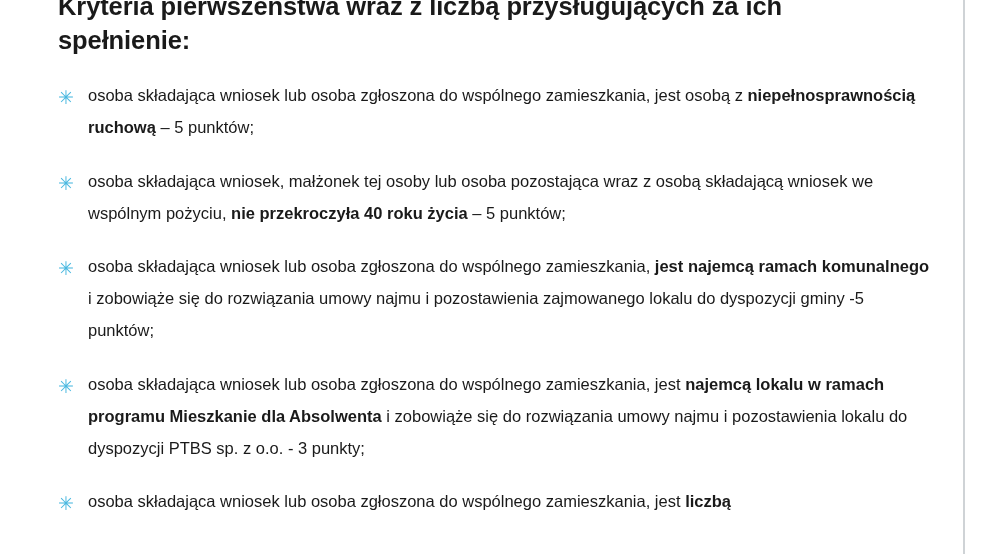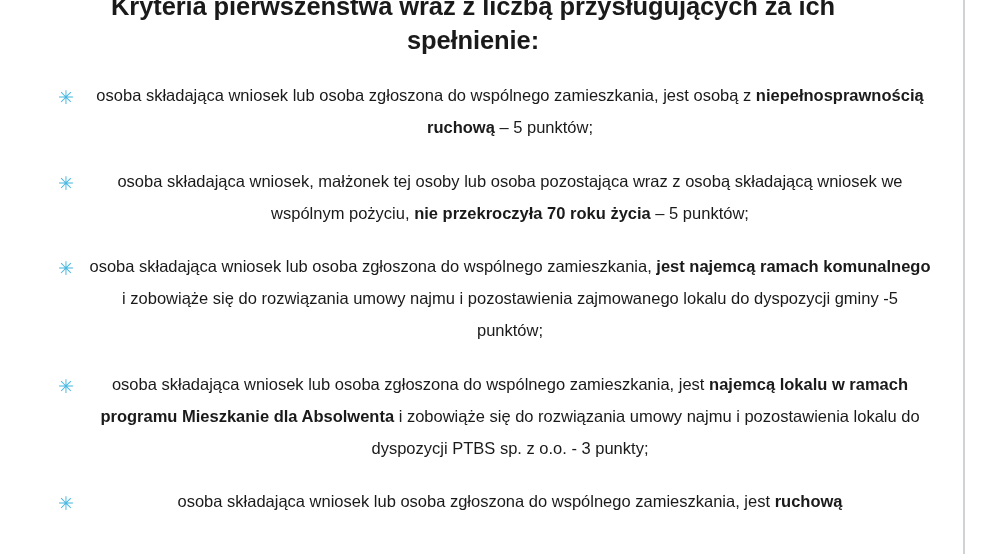--- a/index.html
+++ b/index.html
@@ -35,21 +35,20 @@
     box-sizing: border-box;
     pointer-events: none;
   }
 
   .content {
     position: absolute;
     left: 52px;
     top: 0;
     width: 880px;
     box-sizing: border-box;
-    text-align: center;
   }
 
   .title {
     font-size: 25.5px;
     font-weight: bold;
     color: #1a1a1a;
     line-height: 1.32;
     letter-spacing: -0.1px;
     margin: 0;
     padding: 0 0 0 6px;
@@ -108,31 +107,31 @@
 
     <h1 class="title">Kryteria pierwszeństwa wraz z liczbą przysługujących za ich spełnienie:</h1>
 
     <ul class="bullets">
         <li class="bullet-item">
           <span class="bullet-mark" style="color: rgb(73, 184, 224);">✳</span>
           <span class="bullet-text"><span>osoba składająca wniosek lub osoba zgłoszona do wspólnego zamieszkania, jest osobą z </span><b>niepełnosprawnością ruchową</b><span> – 5 punktów;</span></span>
         </li>
         <li class="bullet-item">
           <span class="bullet-mark" style="color: rgb(73, 184, 224);">✳</span>
-          <span class="bullet-text"><span>osoba składająca wniosek, małżonek tej osoby lub osoba pozostająca wraz z osobą składającą wniosek we wspólnym pożyciu, </span><b>nie przekroczyła 70 roku życia</b><span> – 5 punktów;</span></span>
+          <span class="bullet-text"><span>osoba składająca wniosek, małżonek tej osoby lub osoba pozostająca wraz z osobą składającą wniosek we wspólnym pożyciu, </span><b>nie przekroczyła 40 roku życia</b><span> – 5 punktów;</span></span>
         </li>
         <li class="bullet-item">
           <span class="bullet-mark" style="color: rgb(73, 184, 224);">✳</span>
           <span class="bullet-text"><span>osoba składająca wniosek lub osoba zgłoszona do wspólnego zamieszkania, </span><b>jest najemcą ramach komunalnego</b><span> i zobowiąże się do rozwiązania umowy najmu i pozostawienia zajmowanego lokalu do dyspozycji gminy -5 punktów;</span></span>
         </li>
         <li class="bullet-item">
           <span class="bullet-mark" style="color: rgb(73, 184, 224);">✳</span>
           <span class="bullet-text"><span>osoba składająca wniosek lub osoba zgłoszona do wspólnego zamieszkania, jest </span><b>najemcą lokalu w ramach programu Mieszkanie dla Absolwenta</b><span> i zobowiąże się do rozwiązania umowy najmu i pozostawienia lokalu do dyspozycji PTBS sp. z o.o. - 3 punkty;</span></span>
         </li>
         <li class="bullet-item">
           <span class="bullet-mark" style="color: rgb(73, 184, 224);">✳</span>
-          <span class="bullet-text"><span>osoba składająca wniosek lub osoba zgłoszona do wspólnego zamieszkania, jest </span><b>ruchową</b></span>
+          <span class="bullet-text"><span>osoba składająca wniosek lub osoba zgłoszona do wspólnego zamieszkania, jest </span><b>liczbą</b></span>
         </li>
       </ul>
 
   </div>
 
 </div>
 
 </body></html>

